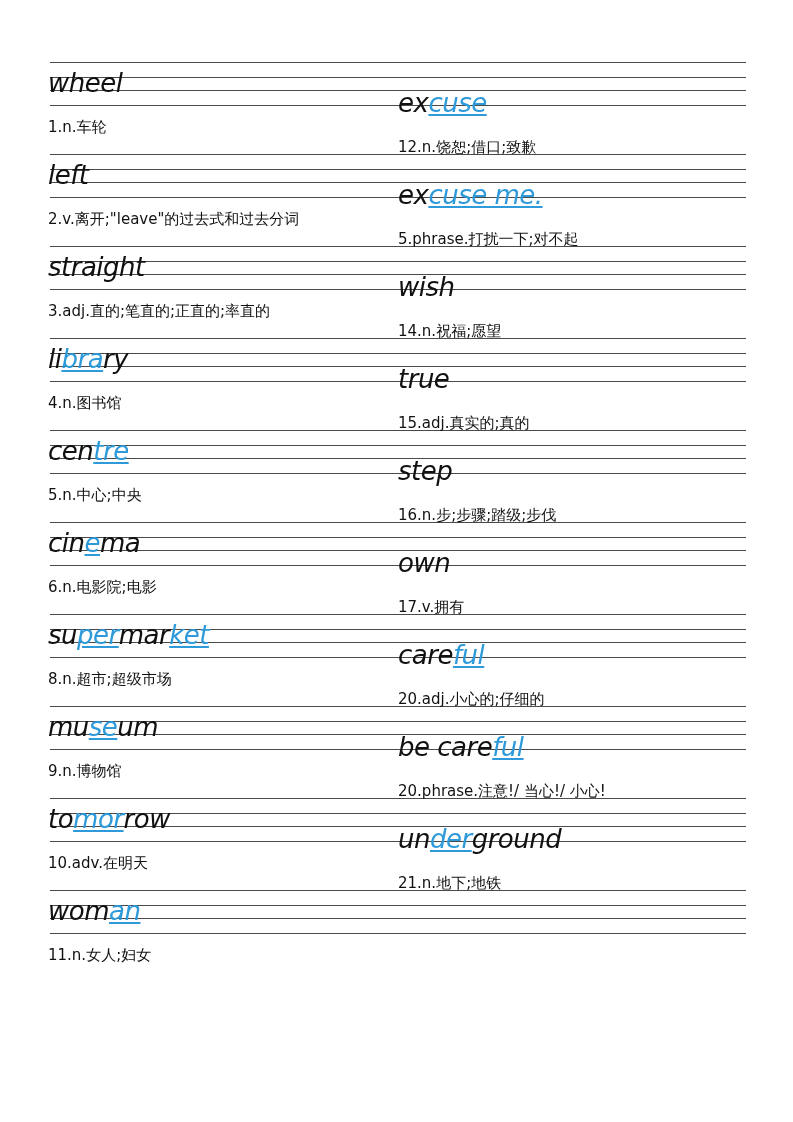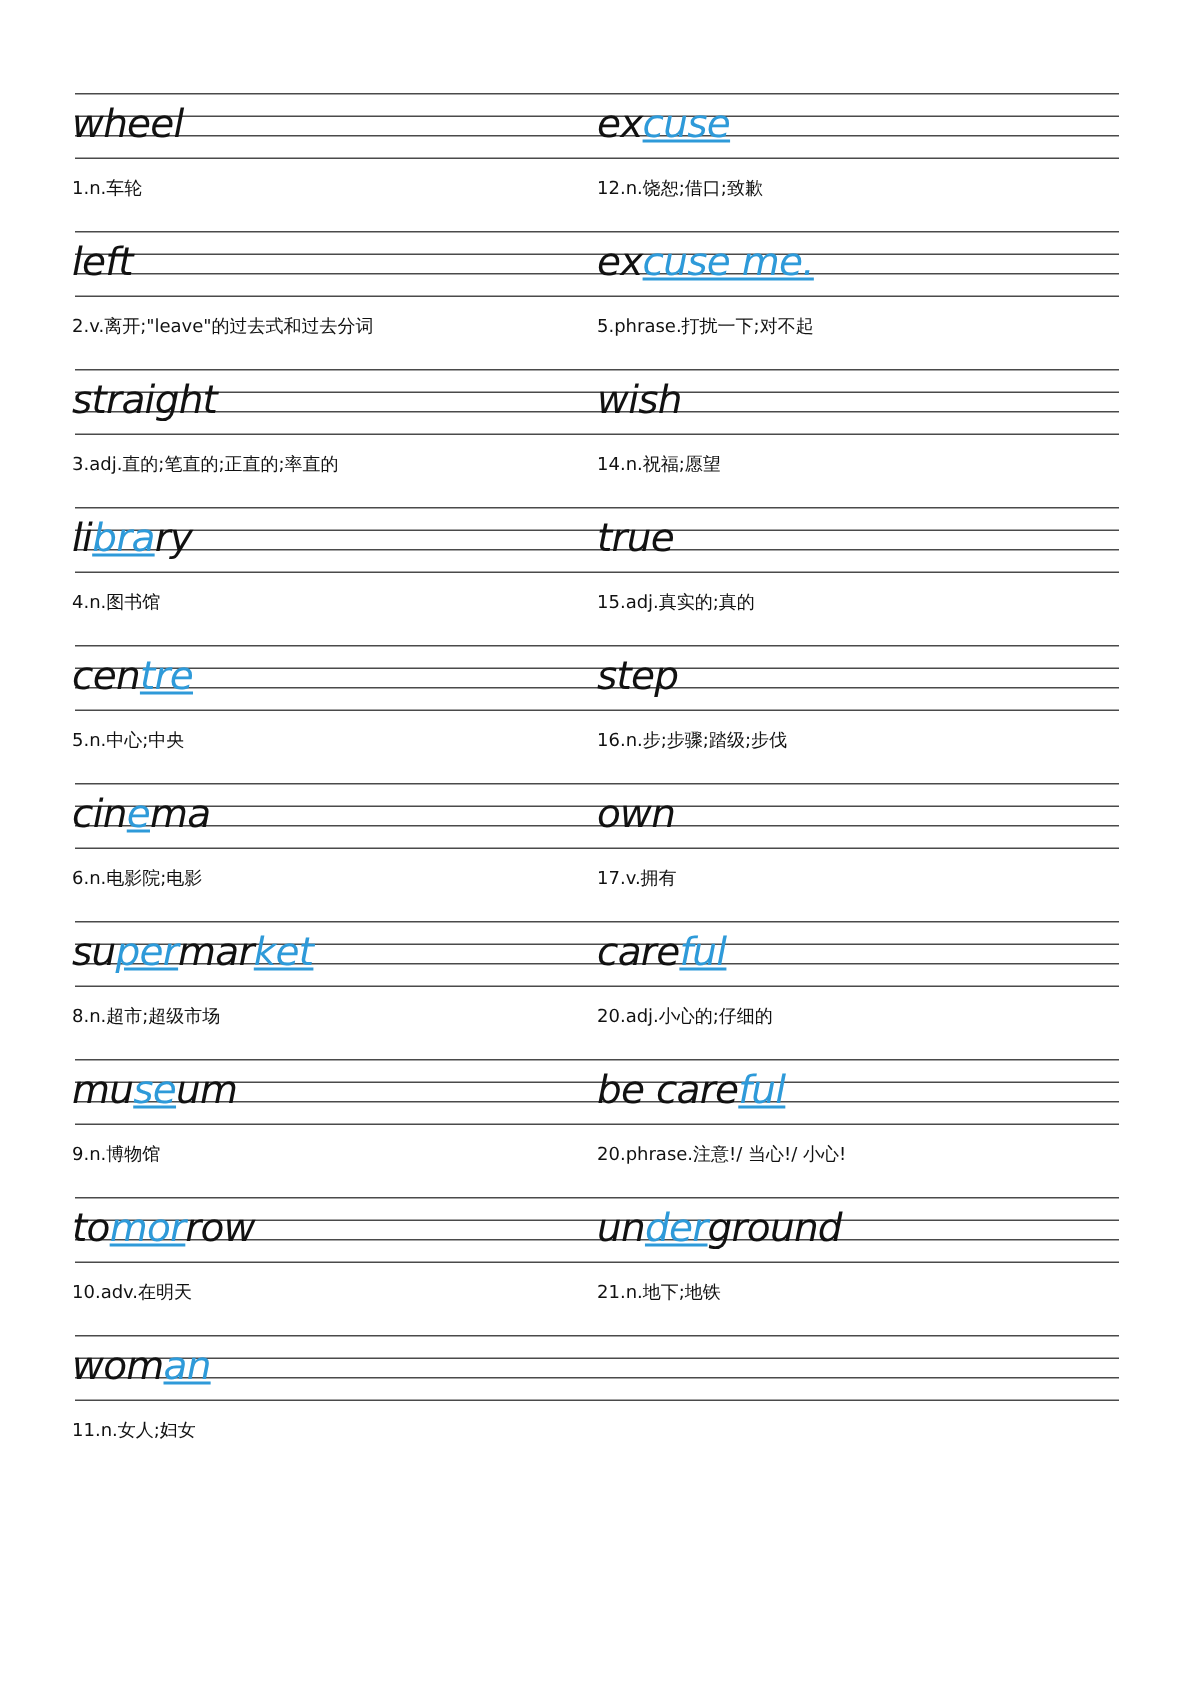--- a/index.html
+++ b/index.html
@@ -15,40 +15,40 @@
   .row { position: relative; height: 92px; }
   
   .guides { position: absolute; left: 50px; width: 696px; top: 0; height: 44px; }
   .gl { position: absolute; left: 0; right: 0; height: 1px; background: var(--line, #4a4a4a); }
   .gl1 { top: 0; }
   .gl2 { top: 15px; }
   .gl3 { top: 28px; }
   .gl4 { top: 43px; }
   .cell { position: absolute; top: 0; width: 345px; height: 92px; }
   .cell.left  { left: 48px; }
-  .cell.right { left: 398px; }
+  .cell.right { left: 398px; margin-top: 20px; }
   .word {
     position: absolute;
     top: 0; left: 0;
     height: 34px;
     display: flex;
     align-items: flex-end;
     font-style: italic;
     font-size: 26px;
     line-height: 1;
     letter-spacing: -0.5px;
     color: var(--ink, #111111);
     white-space: pre;
     z-index: 2;
   }
   .word .blue { color: var(--blue, #2e9ad9); text-decoration: underline; }
   .def {
     position: absolute;
     top: 56px; left: 0;
-    font-size: 12px;
+    font-size: 15px;
     line-height: 1.2;
     color: var(--ink, #111111);
     white-space: nowrap;
     z-index: 2;
   }
 </style>
 </head>
 <body>
 
 <div id="page" style="--paper: #ffffff; --line: #4a4a4a; --ink: #111111; --blue: #2e9ad9;">

